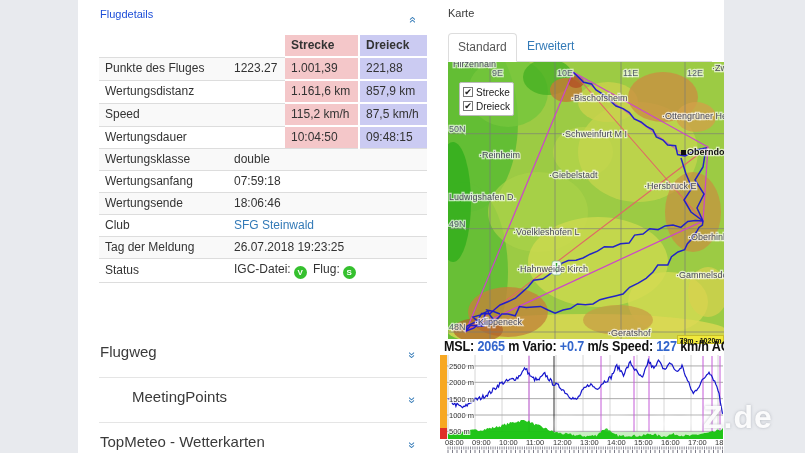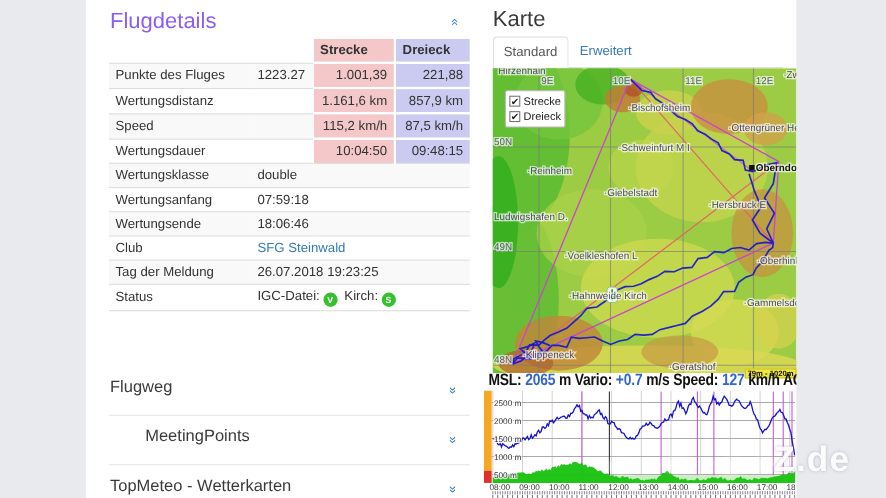--- a/index.html
+++ b/index.html
@@ -2,48 +2,48 @@
 <html><head>
 <meta charset="utf-8">
 <style>
   html,body{margin:0;padding:0;background:#e8eaee;}
   *{box-sizing:border-box;}
   .screen{position:relative;width:805px;height:453px;background:#e8eaee;overflow:hidden;
           font-family:"Liberation Sans",sans-serif;color:#333;}
   .content{position:absolute;left:78px;top:0;width:646px;height:453px;background:#fff;}
 
   
-  .fd-title{position:absolute;left:22px;top:8px;font-size:20px;color:#8b5cf6;}
+  .fd-title{position:absolute;left:22px;top:8px;font-size:11px;color:#1d4ed8;}
   .sec-title{position:absolute;left:22px;font-size:15px;color:#3a3a3a;}
   .chev{position:absolute;color:#337ab7;font-size:12px;line-height:12px;display:inline-block;cursor:pointer;}
   .chev-up{transform:rotate(-90deg);}
   .chev-down{transform:rotate(90deg);}
   .sep{position:absolute;left:21px;width:328px;border-top:1px solid #e5e5e5;}
 
   table.fd{position:absolute;left:21px;top:35px;width:328px;border-collapse:collapse;
            table-layout:fixed;font-size:12px;}
   table.fd th,table.fd td{padding:3px 6px;height:22px;line-height:15px;text-align:left;
            overflow:hidden;white-space:nowrap;font-weight:normal;}
   table.fd thead th{border:none;}
   table.fd tbody td{border-top:1px solid #ddd;}
   table.fd tbody tr:last-child td{border-bottom:1px solid #ddd;}
   table.fd tbody tr:nth-child(odd) td.plain{background:#f9f9f9;}
   td.lbl{font-weight:bold;color:#333;}
   td.bold{font-weight:bold;}
   .c-str{background:#f4c7c9;}
   .c-dre{background:#cbcbf2;border-left:2px solid #fff !important;}
   table.fd thead th.c-str,table.fd thead th.c-dre{font-weight:bold;}
-  table.fd tbody td.c-str,table.fd tbody td.c-dre{border-top:2px solid #fff;text-align:right;}
+  table.fd tbody td.c-str,table.fd tbody td.c-dre{border-top:2px solid #fff;}
   .link{color:#337ab7;cursor:pointer;}
   .badge{display:inline-block;width:13px;height:13px;border-radius:50%;background:#35c02e;
          color:#fff;font-size:8px;font-weight:bold;text-align:center;line-height:13px;
          vertical-align:-2px;margin:0 3px;}
 
   
-  .karte-title{position:absolute;left:370px;top:7px;font-size:20px;color:#3a3a3a;}
+  .karte-title{position:absolute;left:370px;top:7px;font-size:11px;color:#3a3a3a;}
   .tabs{position:absolute;left:370px;top:33px;width:264px;height:29px;border-bottom:1px solid #ddd;}
   .tab{position:absolute;top:0;height:29px;padding:6px 9px;font-size:12px;cursor:pointer;}
   .tab-active{left:0;background:#fff;border:1px solid #ddd;border-bottom:1px solid #fff;
               border-radius:4px 4px 0 0;color:#555;z-index:2;}
   .tab-inactive{left:70px;color:#337ab7;border:none;}
 
   .map{position:absolute;left:370px;top:62px;width:276px;height:277px;cursor:grab;}
   .map svg{display:block;}
   .map-overlay{position:absolute;left:11px;top:20px;width:55px;background:#fff;
                border:1px solid #bbb;border-radius:2px;padding:2px 3px;font-size:10px;color:#222;}
@@ -135,21 +135,21 @@
           <tr>
             <td class="lbl plain">Club</td>
             <td class="plain" colspan="3"><span class="link">SFG Steinwald</span></td>
           </tr>
           <tr>
             <td class="lbl plain">Tag der Meldung</td>
             <td class="plain" colspan="3">26.07.2018 19:23:25</td>
           </tr>
           <tr>
             <td class="lbl plain">Status</td>
-            <td class="plain" colspan="3"><span>IGC-Datei:</span><span class="badge">V</span> <span>Kirch:</span><span class="badge">S</span></td>
+            <td class="plain" colspan="3"><span>IGC-Datei:</span><span class="badge">V</span> <span>Flug:</span><span class="badge">S</span></td>
           </tr>
         </tbody>
     </table>
 
     <div class="sec-title" style="top:343px;">Flugweg</div>
     <span class="chev chev-down" style="left:331px;top:349px;">»</span>
     <div class="sep" style="top:377px;"></div>
 
     <div class="sec-title" style="top:388px;margin-left:32px;">MeetingPoints</div>
     <span class="chev chev-down" style="left:331px;top:394px;">»</span>

